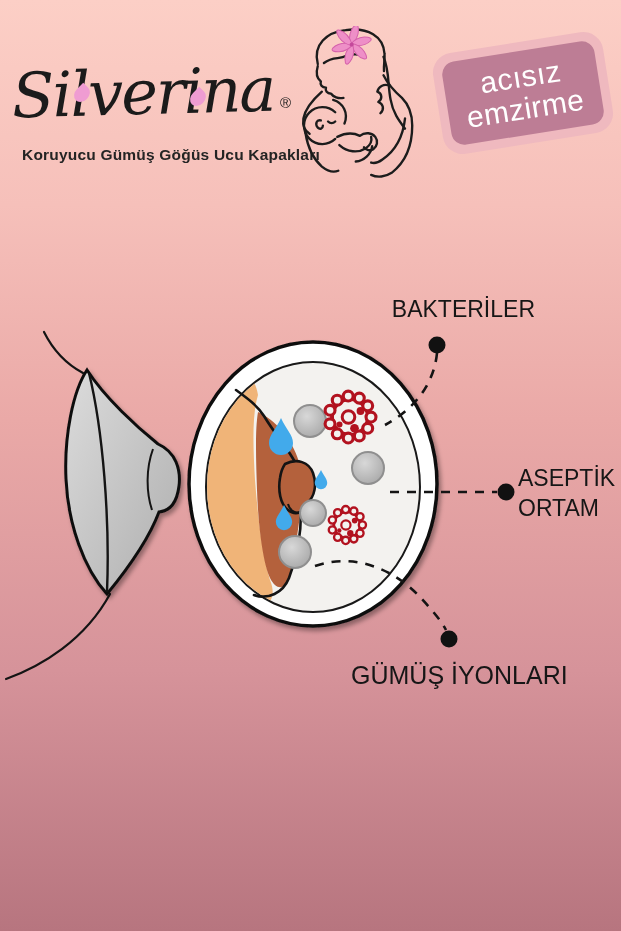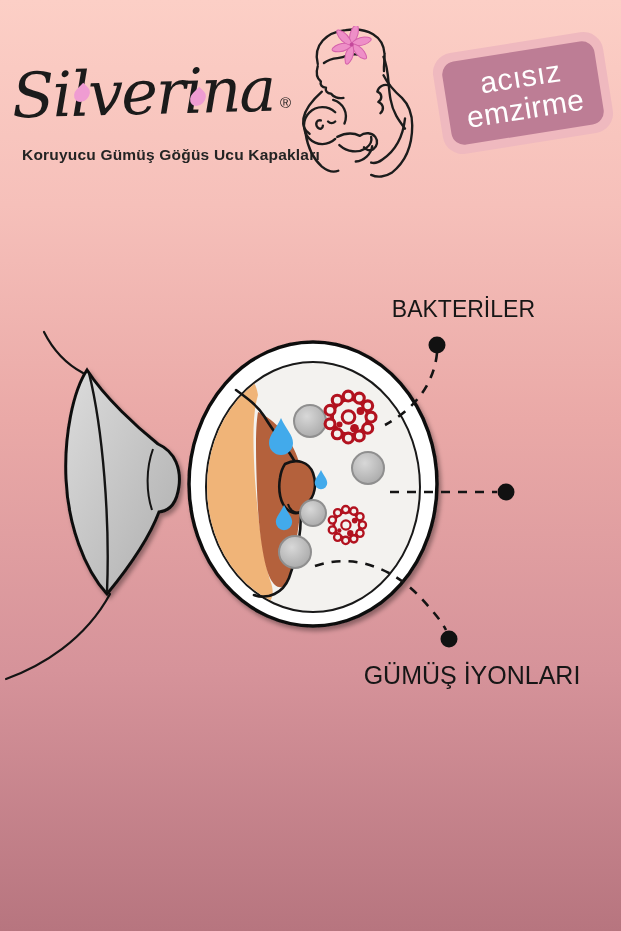--- a/index.html
+++ b/index.html
@@ -38,21 +38,21 @@
   .badge-inner{
     width:100%;height:100%;background:#bd7d95;border-radius:13px;
     display:flex;flex-direction:column;align-items:center;justify-content:center;
     color:#ffffff;font-size:30px;line-height:32px;letter-spacing:.5px;
   }
   
   .diagram-svg{position:absolute;left:0;top:0;}
   .callout-label{position:absolute;color:#161616;}
   .label-bakteriler{left:355px;top:296px;width:180px;text-align:right;font-size:23px;letter-spacing:0;}
   .label-aseptik{left:518px;top:463px;font-size:23px;line-height:30px;text-align:left;}
-  .label-gumus{left:351px;top:661px;width:242px;text-align:center;font-size:25px;}
+  .label-gumus{left:351px;top:661px;width:242px;text-align:left;font-size:25px;}
 </style>
 </head>
 <body>
 
 <div class="canvas">
 
   <div class="logo-text">Silverina</div>
   <div class="reg-mark">®</div>
   <span class="logo-droplet d1"></span>
   <span class="logo-droplet d2"></span>
@@ -173,15 +173,19 @@
       <path d="M 437,353 C 434,385 413,410 385,425"></path>
       <path d="M 390,492 L 497,492"></path>
       <path d="M 315,566 C 355,552 395,570 420,597 C 433,611 442,622 446,630"></path>
     </g>
     <circle cx="437" cy="345" r="8.5" fill="#111111"></circle>
     <circle cx="506" cy="492" r="8.5" fill="#111111"></circle>
     <circle cx="449" cy="639" r="8.5" fill="#111111"></circle>
   </svg>
 
   <div class="callout-label label-bakteriler">BAKTERİLER</div>
+  <div class="callout-label label-aseptik">
+    <div>ASEPTİK</div>
+    <div>ORTAM</div>
+  </div>
   <div class="callout-label label-gumus">GÜMÜŞ İYONLARI</div>
 
 </div>
 
 </body></html>

